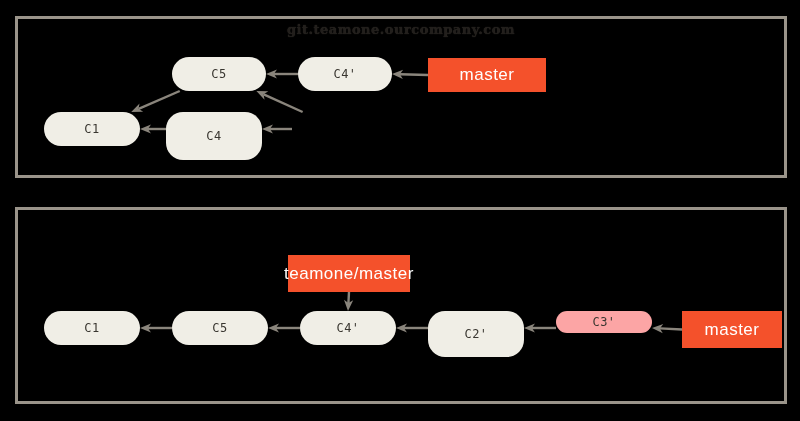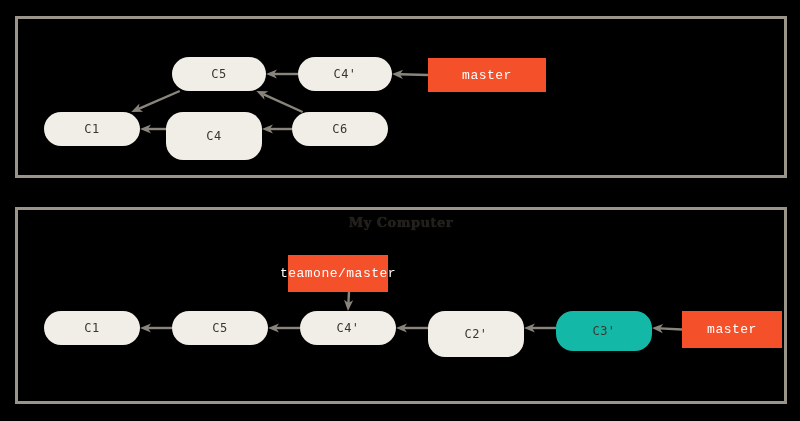--- a/index.html
+++ b/index.html
@@ -71,22 +71,22 @@
     display: flex;
     align-items: center;
     justify-content: center;
     box-sizing: border-box;
     letter-spacing: 0.5px;
   }
   .branch {
     position: absolute;
     background: #f4512b;
     color: #ffffff;
-    font-family: Liberation Mono, monospace;
-    font-size: 13px;
+    font-family: Liberation Sans, sans-serif;
+    font-size: 17px;
     display: flex;
     align-items: center;
     justify-content: center;
     box-sizing: border-box;
     letter-spacing: 0.5px;
   }
   svg.edges {
     position: absolute;
     left: 0;
     top: 0;
@@ -102,23 +102,23 @@
   .edge-head {
     fill: #8a857c;
   }
 </style>
 </head>
 <body style="background: rgb(0, 0, 0);">
 
 <div class="stage">
 
   <div class="panel" id="panel-remote" style="border-color: rgb(154, 148, 138);"></div>
+  <div class="panel-title" id="title-remote" style="color: rgb(34, 31, 28);">git.teamone.ourcompany.com</div>
 
   <div class="panel" id="panel-local" style="border-color: rgb(154, 148, 138);"></div>
-  <div class="panel-title" id="title-local" style="color: rgb(34, 31, 28);">My Computer</div>
 
   <svg class="edges" id="edge-layer" viewBox="0 0 800 421">
       <g>
         <line x1="166.00" y1="129.00" x2="148.00" y2="129.00" class="edge-line" stroke="#8a857c"></line>
         <polygon points="140.00,129.00 151.00,133.60 147.92,129.00 151.00,124.40" class="edge-head" fill="#8a857c"></polygon>
       </g>
       <g>
         <line x1="292.00" y1="129.00" x2="270.00" y2="129.00" class="edge-line" stroke="#8a857c"></line>
         <polygon points="262.00,129.00 273.00,133.60 269.92,129.00 273.00,124.40" class="edge-head" fill="#8a857c"></polygon>
       </g>
@@ -159,28 +159,27 @@
         <polygon points="652.00,328.00 662.76,333.14 659.91,328.40 663.22,323.96" class="edge-head" fill="#8a857c"></polygon>
       </g>
       <g>
         <line x1="349.00" y1="292.00" x2="348.42" y2="303.01" class="edge-line" stroke="#8a857c"></line>
         <polygon points="348.00,311.00 353.17,300.26 348.42,303.09 343.98,299.77" class="edge-head" fill="#8a857c"></polygon>
       </g>
     </svg>
 
   <div class="commit" style="left: 44px; top: 112px; width: 96px; height: 34px; background: rgb(240, 238, 230); color: rgb(57, 54, 48);">C1</div>
   <div class="commit" style="left: 166px; top: 112px; width: 96px; height: 48px; background: rgb(240, 238, 230); color: rgb(57, 54, 48);">C4</div>
-  <div class="commit" style="left: 292px; top: 112px; width: 96px; height: 34px; background: rgb(240, 238, 230); color: rgb(57, 54, 48);">C6</div>
   <div class="commit" style="left: 172px; top: 57px; width: 94px; height: 34px; background: rgb(240, 238, 230); color: rgb(57, 54, 48);">C5</div>
   <div class="commit" style="left: 298px; top: 57px; width: 94px; height: 34px; background: rgb(240, 238, 230); color: rgb(57, 54, 48);">C4'</div>
 
   <div class="branch" style="left: 428px; top: 58px; width: 118px; height: 34px; background: rgb(244, 81, 43); color: rgb(255, 255, 255);">master</div>
 
   <div class="commit" style="left: 44px; top: 311px; width: 96px; height: 34px; background: rgb(240, 238, 230); color: rgb(57, 54, 48);">C1</div>
   <div class="commit" style="left: 172px; top: 311px; width: 96px; height: 34px; background: rgb(240, 238, 230); color: rgb(57, 54, 48);">C5</div>
   <div class="commit" style="left: 300px; top: 311px; width: 96px; height: 34px; background: rgb(240, 238, 230); color: rgb(57, 54, 48);">C4'</div>
   <div class="commit" style="left: 428px; top: 311px; width: 96px; height: 46px; background: rgb(240, 238, 230); color: rgb(57, 54, 48);">C2'</div>
-  <div class="commit" style="left: 556px; top: 311px; width: 96px; height: 40px; background: #14b8a6; color: rgb(57, 54, 48);">C3'</div>
+  <div class="commit" style="left: 556px; top: 311px; width: 96px; height: 22px; background: #fca5a5; color: rgb(57, 54, 48);">C3'</div>
 
-  <div class="branch" style="left: 288px; top: 255px; width: 100px; height: 37px; background: rgb(244, 81, 43); color: rgb(255, 255, 255);">teamone/master</div>
+  <div class="branch" style="left: 288px; top: 255px; width: 122px; height: 37px; background: rgb(244, 81, 43); color: rgb(255, 255, 255);">teamone/master</div>
   <div class="branch" style="left: 682px; top: 311px; width: 100px; height: 37px; background: rgb(244, 81, 43); color: rgb(255, 255, 255);">master</div>
 
 </div>
 
 </body></html>

